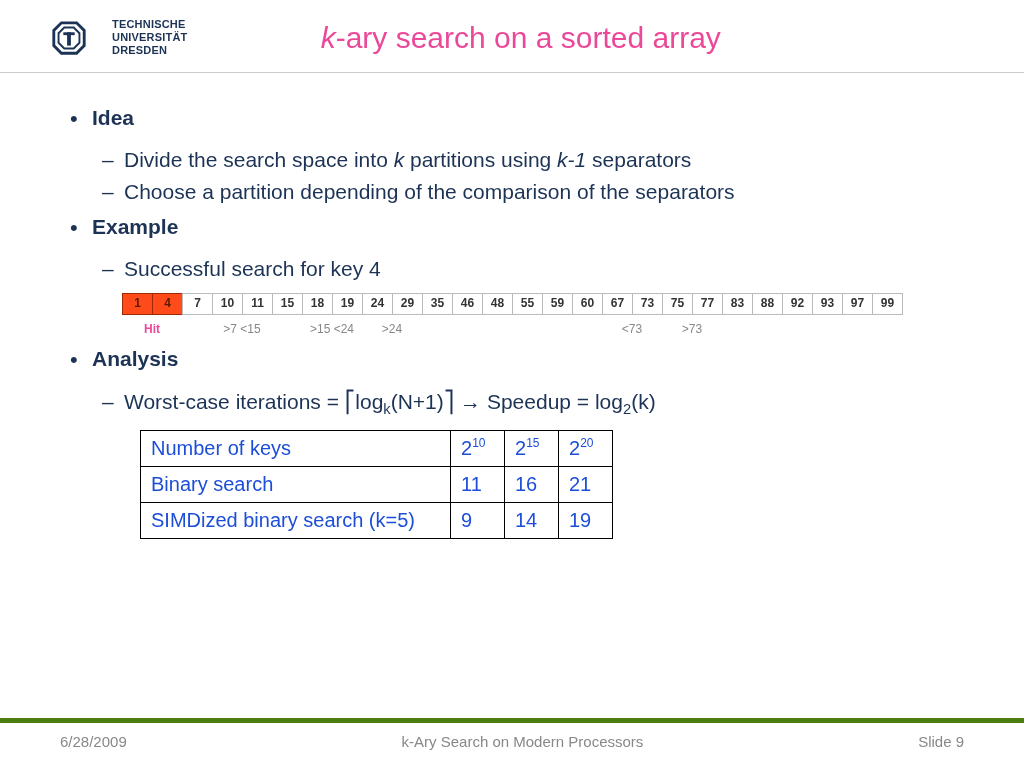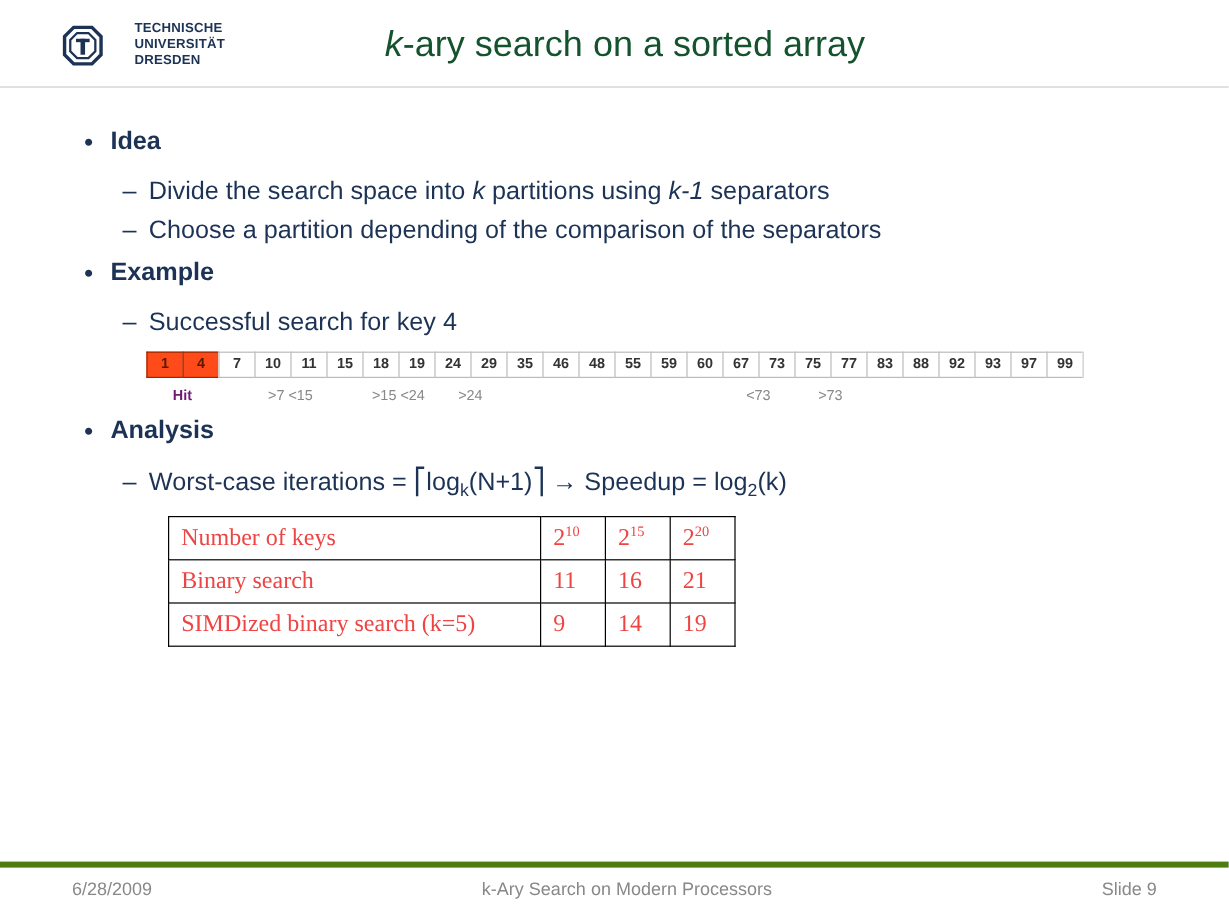--- a/index.html
+++ b/index.html
@@ -31,21 +31,21 @@
   .logo-text {
     font-size: 11px;
     font-weight: bold;
     line-height: 1.2;
     letter-spacing: 0.2px;
   }
   .title {
     flex: 1;
     text-align: center;
     font-size: 30px;
-    color: #14532d;
+    color: #ec4899;
     font-weight: normal;
     padding-right: 120px;
   }
   .title .ital { font-style: italic; }
   .content {
     padding: 30px 70px 10px 70px;
     font-size: 21px;
     line-height: 1.45;
   }
   ul.main { list-style: none; }
@@ -109,22 +109,21 @@
     width: 30px;
     text-align: center;
     white-space: nowrap;
   }
   .lbl.wide { width: 60px; }
   .formula sub { font-size: 0.7em; }
   .table-wrap { margin: 10px 0 0 48px; }
   table.cmp {
     border-collapse: collapse;
     font-size: 20px;
-    color: #ef4444;
-    font-family: Liberation Serif, serif;
+    color: #1d4ed8;
   }
   table.cmp td {
     border: 1.5px solid #000;
     padding: 3px 10px;
     text-align: left;
   }
   table.cmp td.label { width: 310px; }
   table.cmp td.val { width: 54px; }
   table.cmp sup { font-size: 0.6em; }
   .footer {
@@ -201,21 +200,21 @@
             <div class="cell">75</div>
             <div class="cell">77</div>
             <div class="cell">83</div>
             <div class="cell">88</div>
             <div class="cell">92</div>
             <div class="cell">93</div>
             <div class="cell">97</div>
             <div class="cell">99</div>
           </div>
         <div class="labels">
-          <div class="lbl wide" style="color:#701a75;font-weight:bold;">Hit</div>
+          <div class="lbl wide" style="color:#ec4899;font-weight:bold;">Hit</div>
           <div class="lbl"></div>
           <div class="lbl wide">&gt;7  &lt;15</div>
           <div class="lbl"></div>
           <div class="lbl wide">&gt;15 &lt;24</div>
           <div class="lbl wide">&gt;24</div>
           <div class="lbl" style="width:180px"></div>
           <div class="lbl wide">&lt;73</div>
           <div class="lbl wide">&gt;73</div>
         </div>
       </div>

